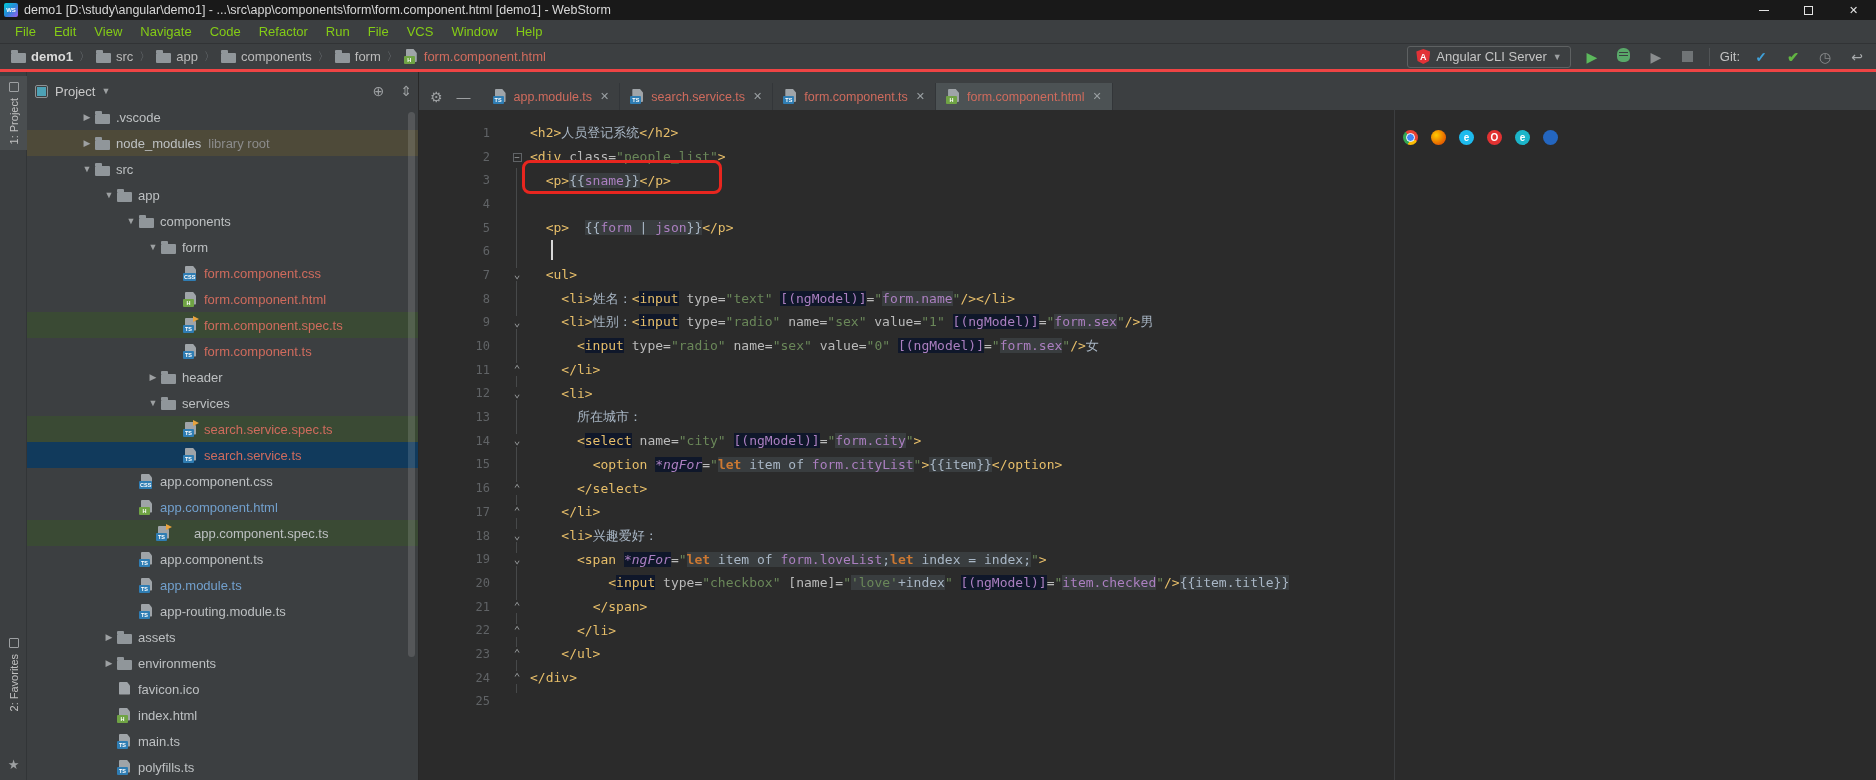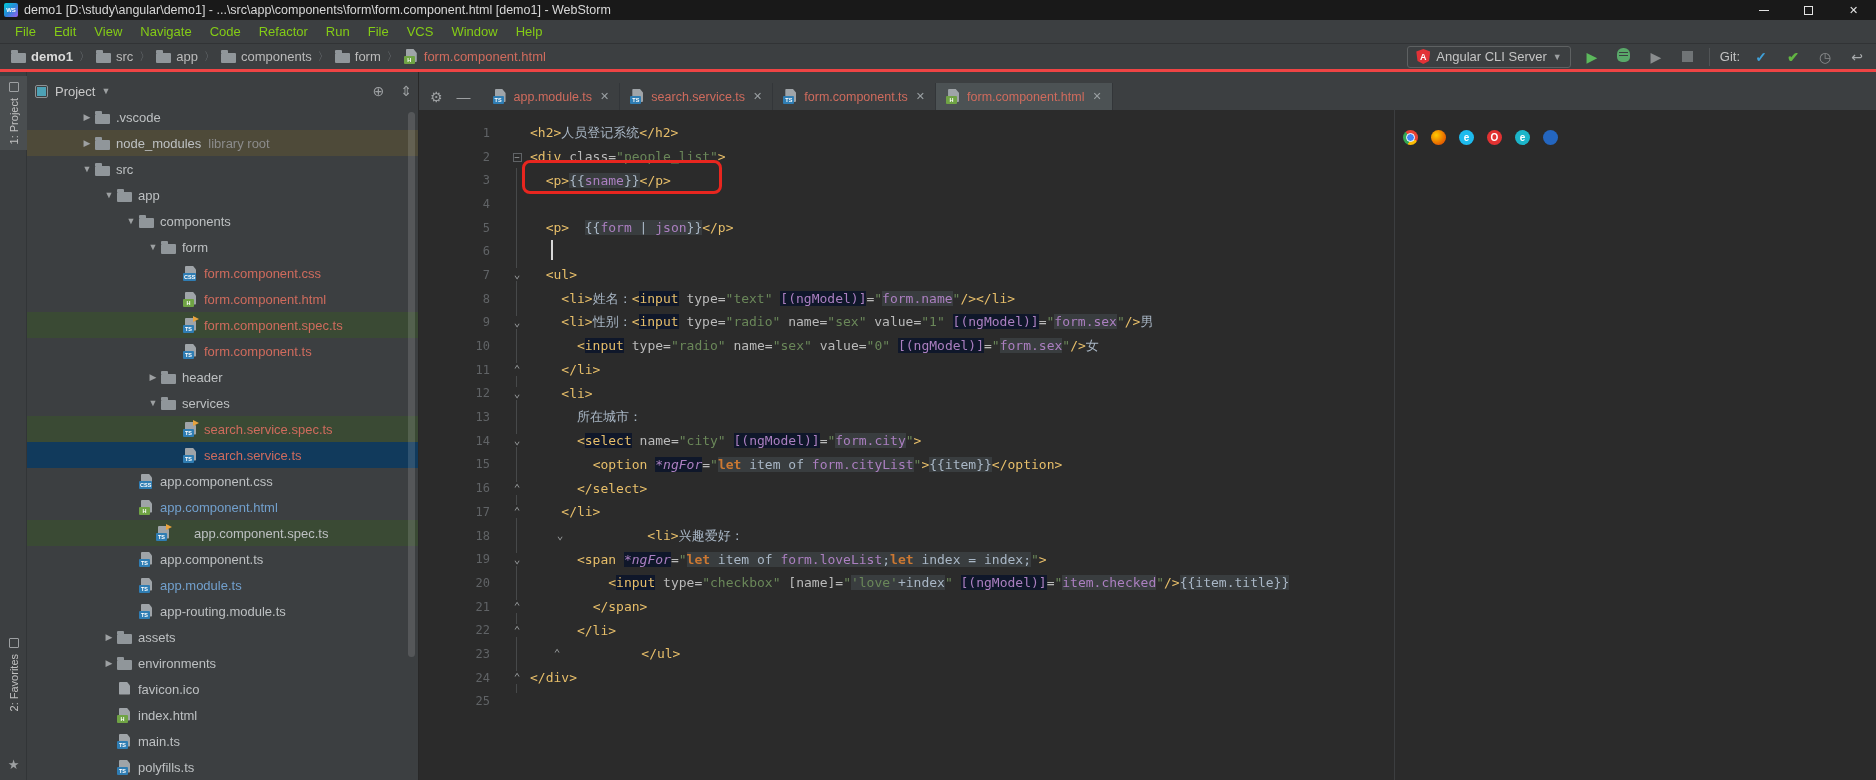--- a/index.html
+++ b/index.html
@@ -561,21 +561,21 @@
         <span class="cl" style="display: flex;">
           <span class="num">16</span>
           <span class="fold"><span class="fm">⌃</span></span>
           <span class="code">      <span class="tk-g">&lt;/select&gt;</span></span>
         </span>
         <span class="cl" style="display: flex;">
           <span class="num">17</span>
           <span class="fold"><span class="fm">⌃</span></span>
           <span class="code">    <span class="tk-g">&lt;/li&gt;</span></span>
         </span>
-        <span class="cl" style="display: flex; gap: 43px;">
+        <span class="cl" style="display: flex;">
           <span class="num">18</span>
           <span class="fold"><span class="fm">⌄</span></span>
           <span class="code">    <span class="tk-g">&lt;li&gt;</span><span class="tk-t">兴趣爱好：</span></span>
         </span>
         <span class="cl" style="display: flex;">
           <span class="num">19</span>
           <span class="fold"><span class="fm">⌄</span></span>
           <span class="code">      <span class="tk-g">&lt;span </span><span class="tk-d hl">*ngFor</span><span class="tk-a">=</span><span class="tk-s">"</span><span class="tk-k fr">let</span><span class="tk-w fr"> item of </span><span class="tk-p fr">form.loveList</span><span class="tk-w fr">;</span><span class="tk-k fr">let</span><span class="tk-w fr"> index = index;</span><span class="tk-s">"</span><span class="tk-g">&gt;</span></span>
         </span>
         <span class="cl" style="display: flex;">
@@ -586,21 +586,21 @@
         <span class="cl" style="display: flex;">
           <span class="num">21</span>
           <span class="fold"><span class="fm">⌃</span></span>
           <span class="code">        <span class="tk-g">&lt;/span&gt;</span></span>
         </span>
         <span class="cl" style="display: flex;">
           <span class="num">22</span>
           <span class="fold"><span class="fm">⌃</span></span>
           <span class="code">      <span class="tk-g">&lt;/li&gt;</span></span>
         </span>
-        <span class="cl" style="display: flex; gap: 40px;">
+        <span class="cl" style="display: flex;">
           <span class="num">23</span>
           <span class="fold"><span class="fm">⌃</span></span>
           <span class="code">    <span class="tk-g">&lt;/ul&gt;</span></span>
         </span>
         <span class="cl" style="display: flex;">
           <span class="num">24</span>
           <span class="fold"><span class="fm">⌃</span></span>
           <span class="code"><span class="tk-g">&lt;/div&gt;</span></span>
         </span>
         <span class="cl" style="display: flex;">

